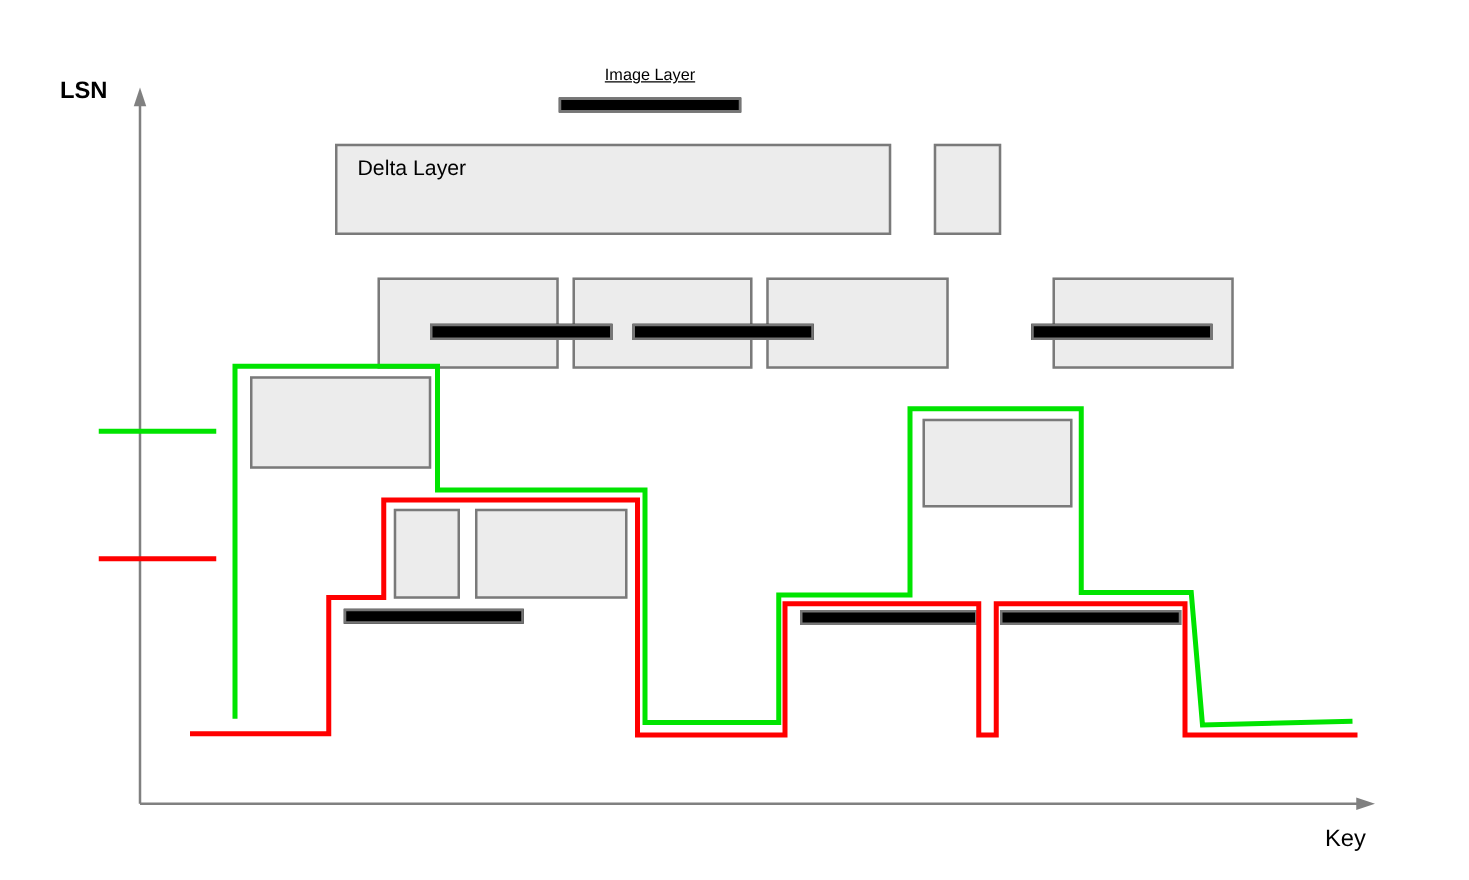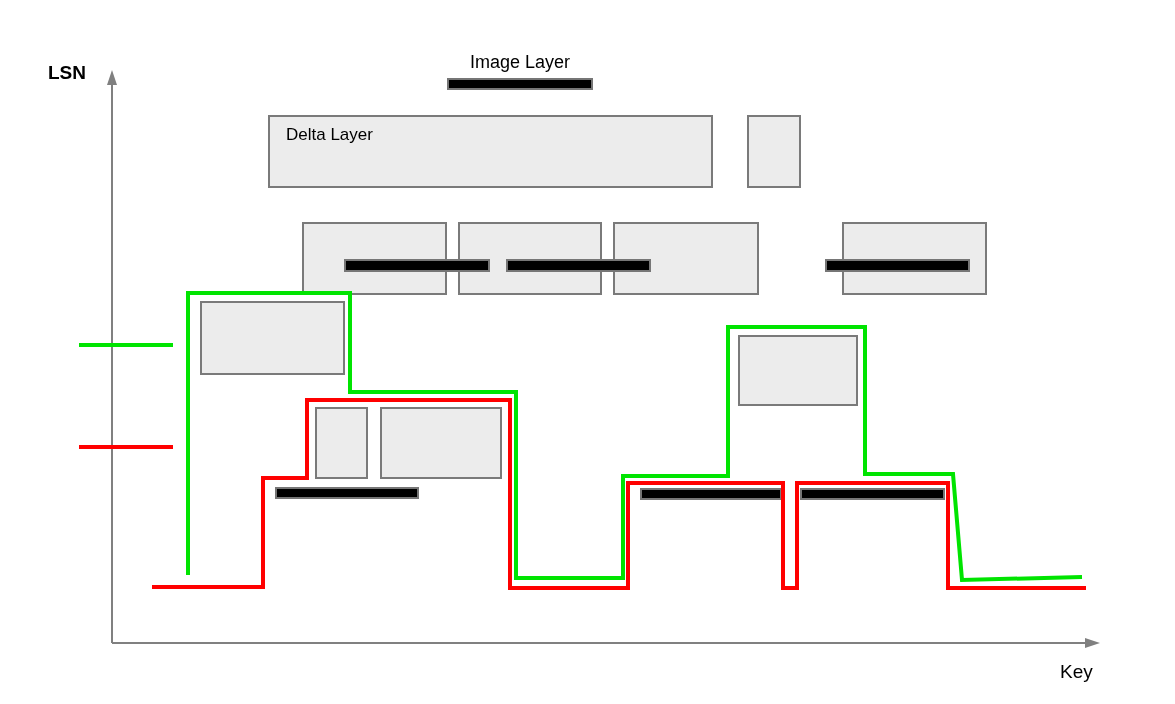--- a/index.html
+++ b/index.html
@@ -37,22 +37,23 @@
     font-size:19px;
     z-index:4;
     white-space:nowrap;
   }
   .lsn-label{left:48px;top:62px;font-weight:bold;}
   .key-label{left:1060px;top:661px;text-align:right;}
   .image-layer-label{
     position:absolute;
     left:446px;top:52px;width:148px;
     text-align:center;
-    font-size:18px;color:#000;z-index:4;
+    font-size:13px;color:#000;z-index:4;
     white-space:nowrap;
+    text-decoration:underline;
   }
 </style>
 </head>
 <body>
 
 <div class="canvas">
   <div id="boxes">
       <div class="box" style="left: 268px; top: 115px; width: 445px; height: 73px;">
         <span class="box-label">Delta Layer</span>
       </div>

